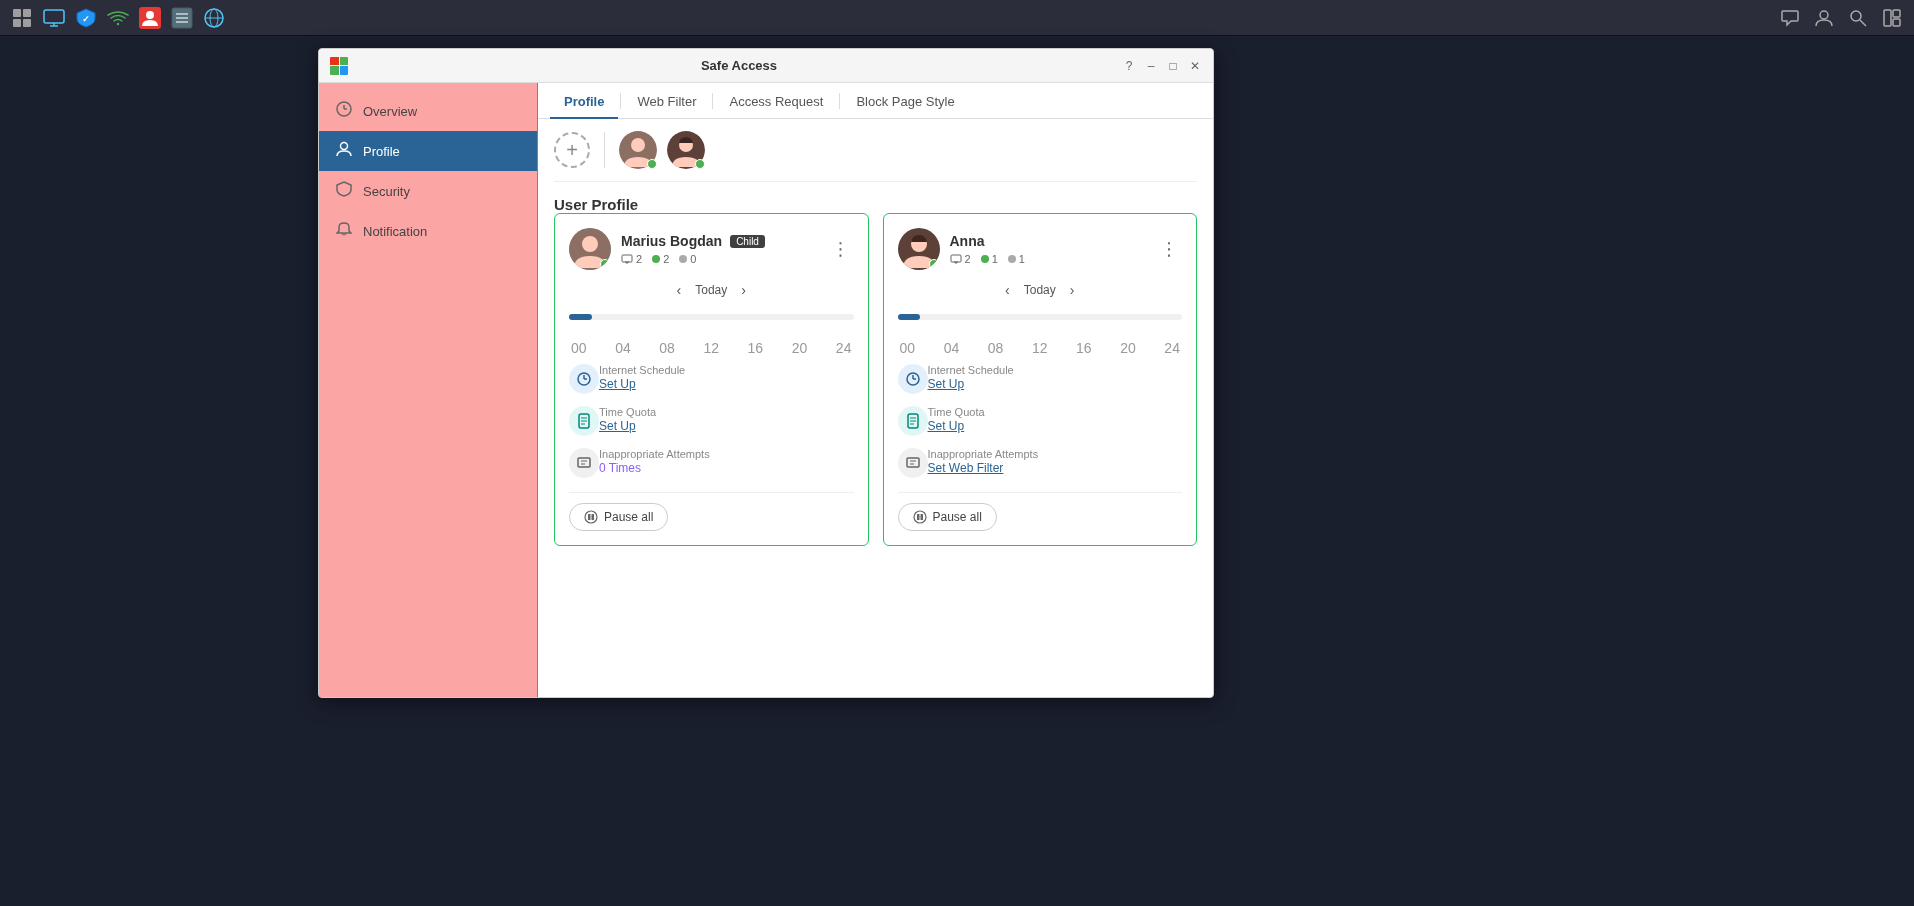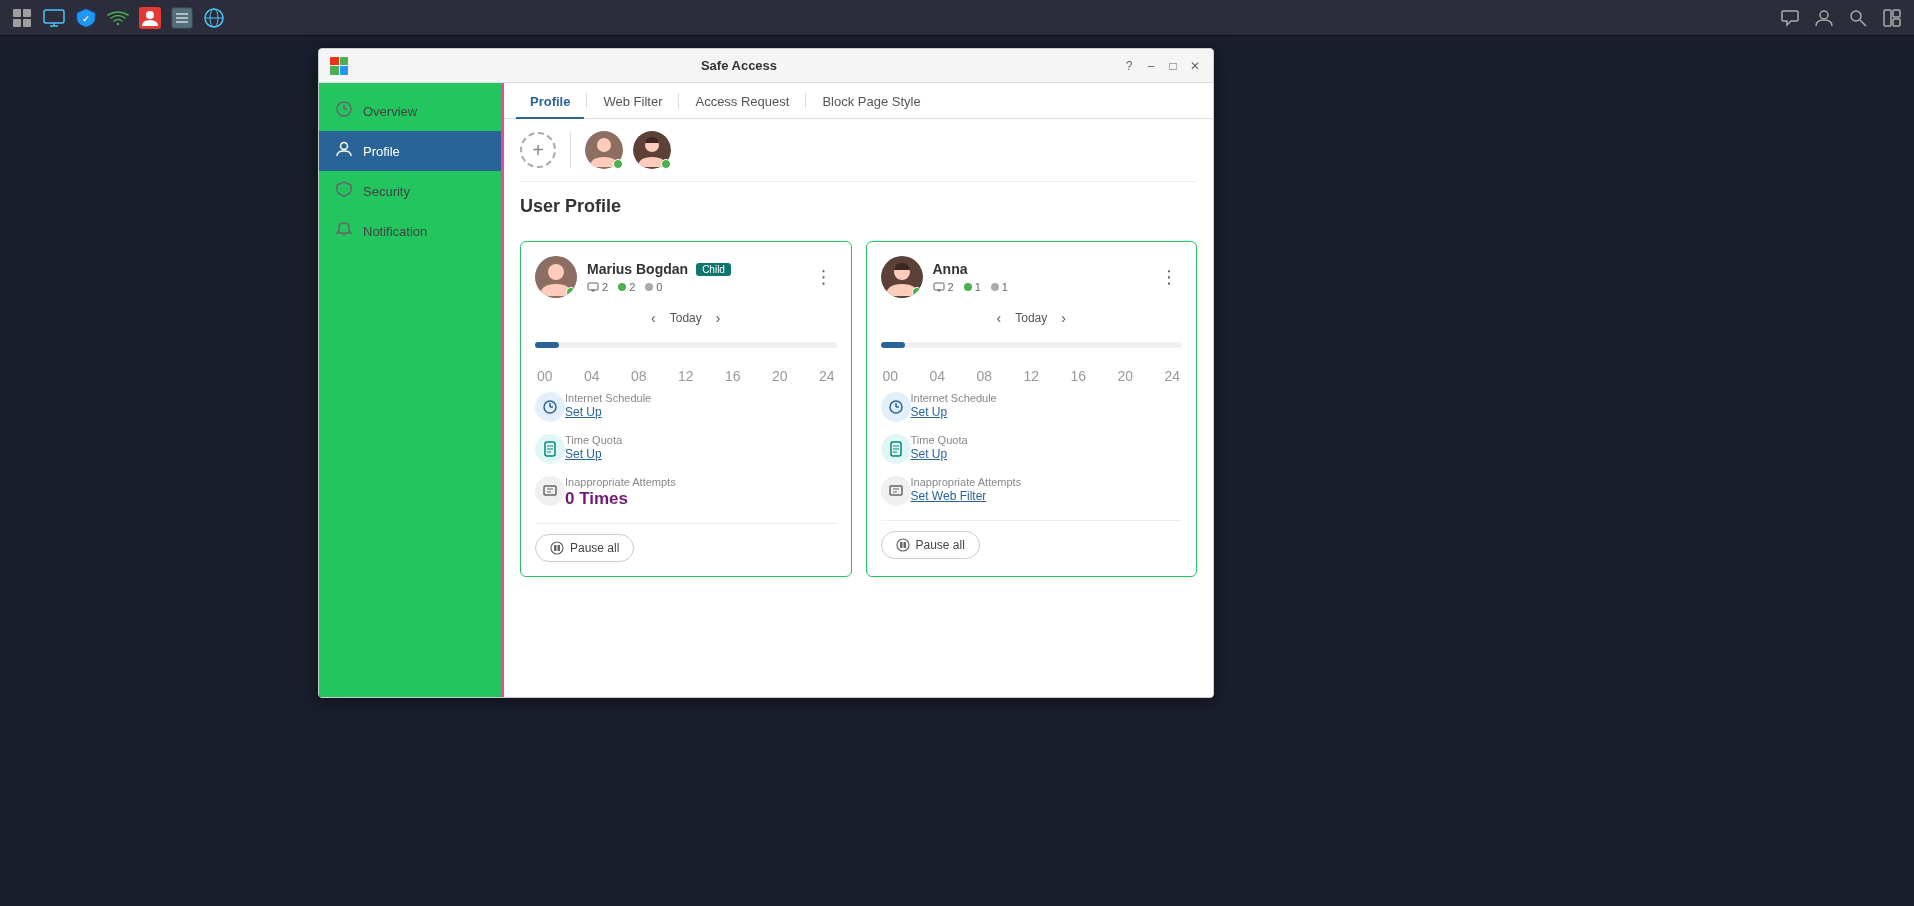--- a/index.html
+++ b/index.html
@@ -107,23 +107,23 @@
 
     
     .main-layout {
       display: flex;
       flex: 1;
       overflow: hidden;
     }
 
     
     .sidebar {
-      width: 185px;
-      background: #22c55e;
-      border-right: 3px solid #ec4899;
+      width: 219px;
+      background: #fca5a5;
+      border-right: 1px solid #ec4899;
       padding: 8px 0;
       flex-shrink: 0;
     }
     .sidebar-item {
       display: flex;
       align-items: center;
       padding: 10px 16px;
       cursor: pointer;
       gap: 10px;
       color: #444;
@@ -233,24 +233,24 @@
       border-radius: 50%;
       background: #4caf50;
       position: absolute;
       bottom: 0;
       right: 0;
       border: 1px solid #fff;
     }
 
     
     .section-title {
-      font-size: 18px;
+      font-size: 15px;
       font-weight: 600;
       color: #333;
-      margin-bottom: 24px;
+      margin-bottom: 0;
     }
 
     
     .cards-grid {
       display: grid;
       grid-template-columns: 1fr 1fr;
       gap: 14px;
     }
     .profile-card {
       border: 1px solid #22c55e;
@@ -293,21 +293,21 @@
       align-items: center;
       gap: 8px;
       margin-bottom: 4px;
     }
     .card-name {
       font-size: 14px;
       font-weight: 600;
       color: #333;
     }
     .card-badge {
-      background: #0f766e;
+      background: #404040;
       color: #fff;
       font-size: 10px;
       padding: 1px 6px;
       border-radius: 3px;
     }
     .card-stats {
       display: flex;
       gap: 10px;
       font-size: 11px;
       color: #666;
@@ -414,23 +414,22 @@
       color: #888;
       margin-bottom: 1px;
     }
     .card-info-link {
       font-size: 12px;
       color: #2a6496;
       text-decoration: underline;
       cursor: pointer;
     }
     .card-info-value {
-      font-size: 17px;
-      color: #701a75;
-      font-weight: bold;
+      font-size: 12px;
+      color: #8b5cf6;
     }
 
     
     .card-footer {
       margin-top: 14px;
       padding-top: 10px;
       border-top: 1px solid #eee;
     }
     .pause-btn {
       display: flex;

